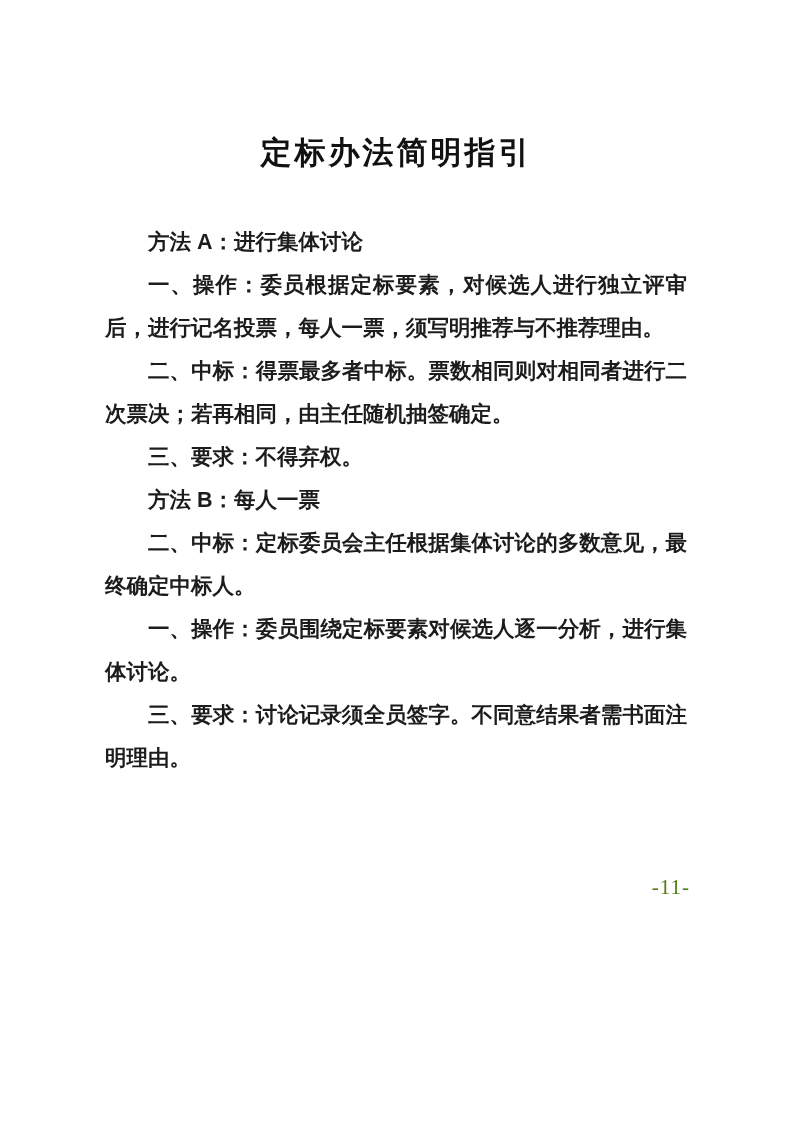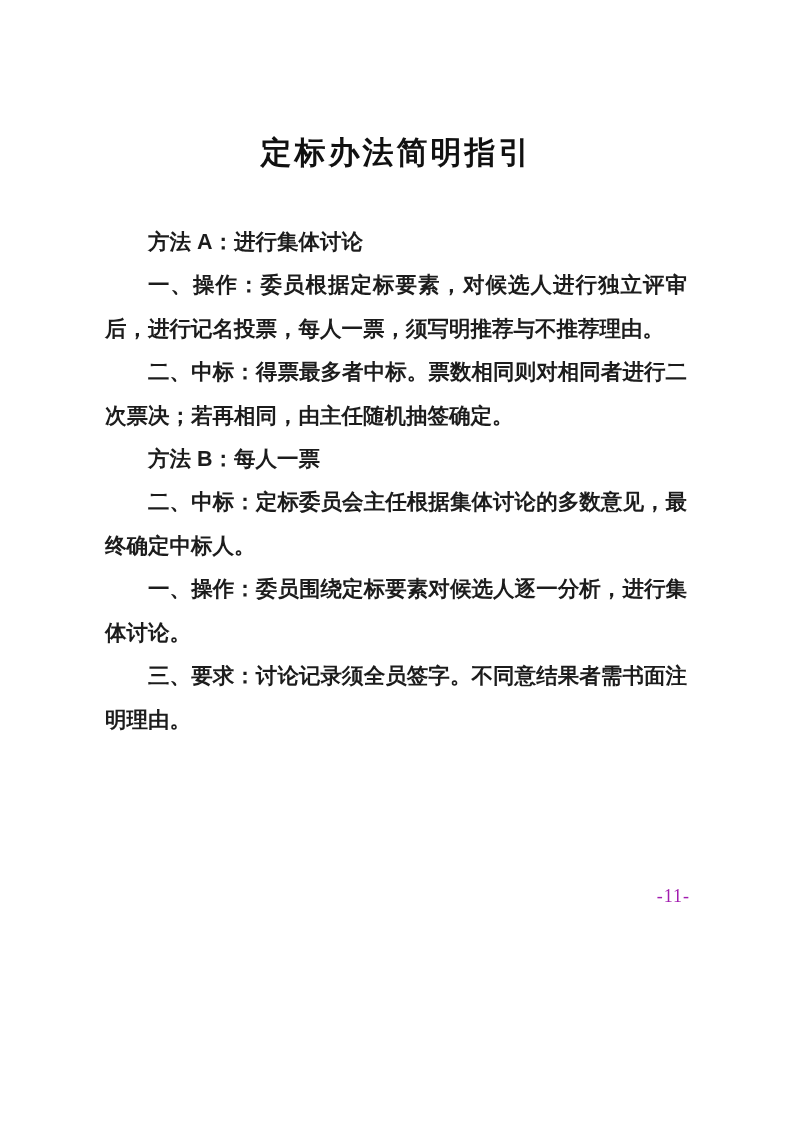--- a/index.html
+++ b/index.html
@@ -39,50 +39,51 @@
   .block {
     margin: 0;
     text-indent: 2em;
   }
   .block-heading {
     font-weight: bold;
     font-family: "Liberation Sans", "DejaVu Sans", sans-serif;
   }
   .para-label {
     font-weight: bold;
-    font-family: Liberation Mono, monospace;
+    font-family: Liberation Serif, serif;
   }
   .para-text {
     font-weight: bold;
   }
   .page-number {
     position: absolute;
     right: 103px;
-    bottom: 89px;
-    font-size: 18px;
+    bottom: 96px;
+    font-size: 21px;
     letter-spacing: 1px;
     font-family: "Liberation Serif", "DejaVu Serif", serif;
-    color: #a21caf;
+    color: #4d7c0f;
   }
 </style>
 </head>
 <body>
 
 <div class="page">
 
   <h1 class="doc-title">定标办法简明指引</h1>
 
   <div class="doc-body">
 
     <p class="block block-heading">方法 A：进行集体讨论</p>
 
     <p class="block"><span class="para-label">一、操作：</span><span class="para-text">委员根据定标要素，对候选人进行独立评审后，进行记名投票，每人一票，须写明推荐与不推荐理由。</span></p>
 
     <p class="block"><span class="para-label">二、中标：</span><span class="para-text">得票最多者中标。票数相同则对相同者进行二次票决；若再相同，由主任随机抽签确定。</span></p>
 
+    <p class="block"><span class="para-label">三、要求：</span><span class="para-text">不得弃权。</span></p>
 
     <p class="block block-heading">方法 B：每人一票</p>
 
     <p class="block"><span class="para-label">二、中标：</span><span class="para-text">定标委员会主任根据集体讨论的多数意见，最终确定中标人。</span></p>
 
     <p class="block"><span class="para-label">一、操作：</span><span class="para-text">委员围绕定标要素对候选人逐一分析，进行集体讨论。</span></p>
 
     <p class="block"><span class="para-label">三、要求：</span><span class="para-text">讨论记录须全员签字。不同意结果者需书面注明理由。</span></p>
 
   </div>

